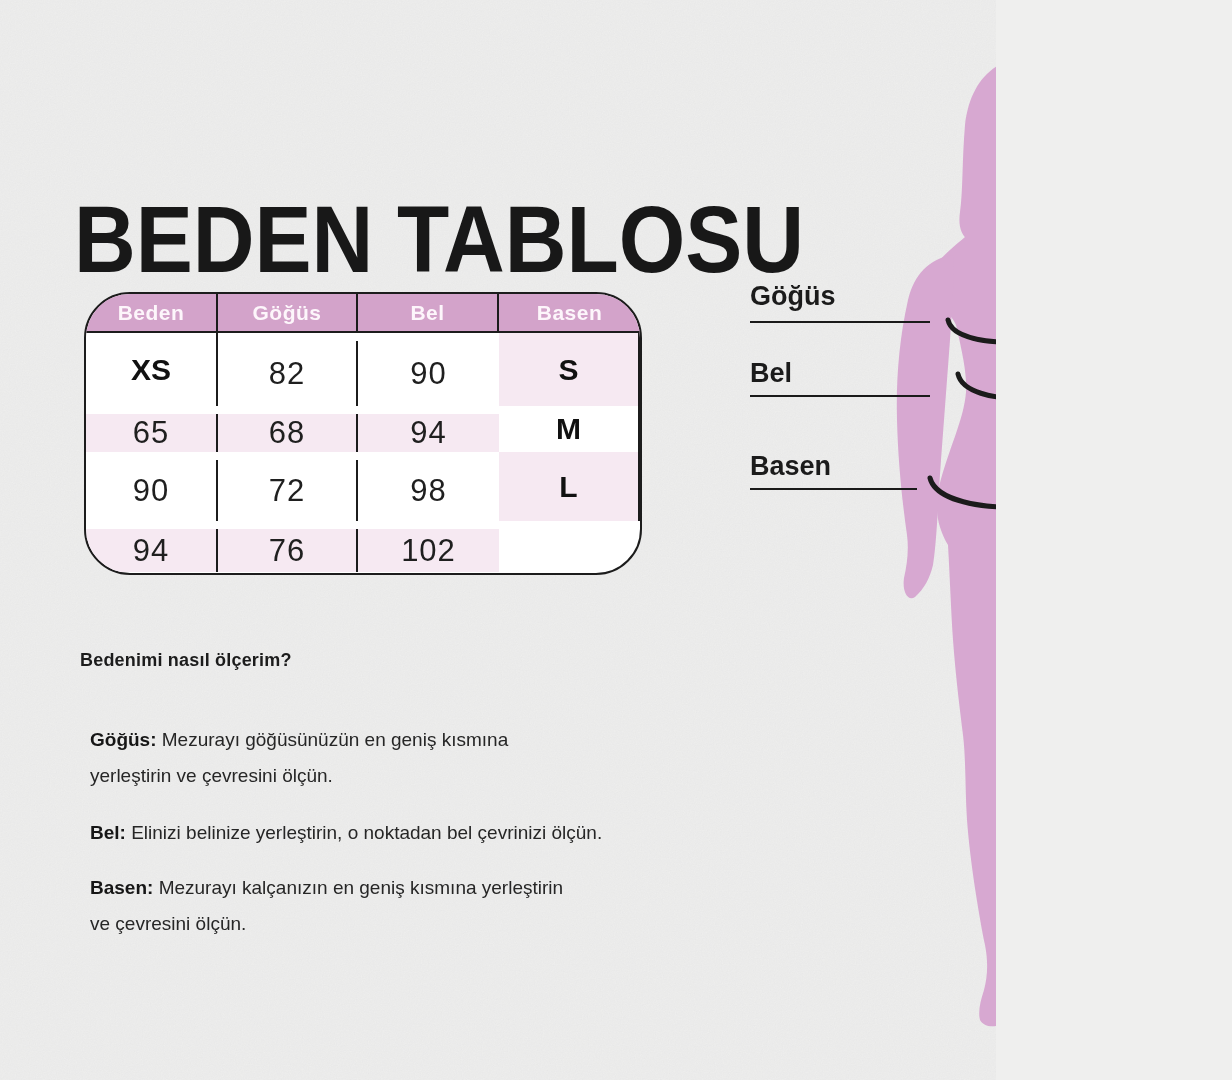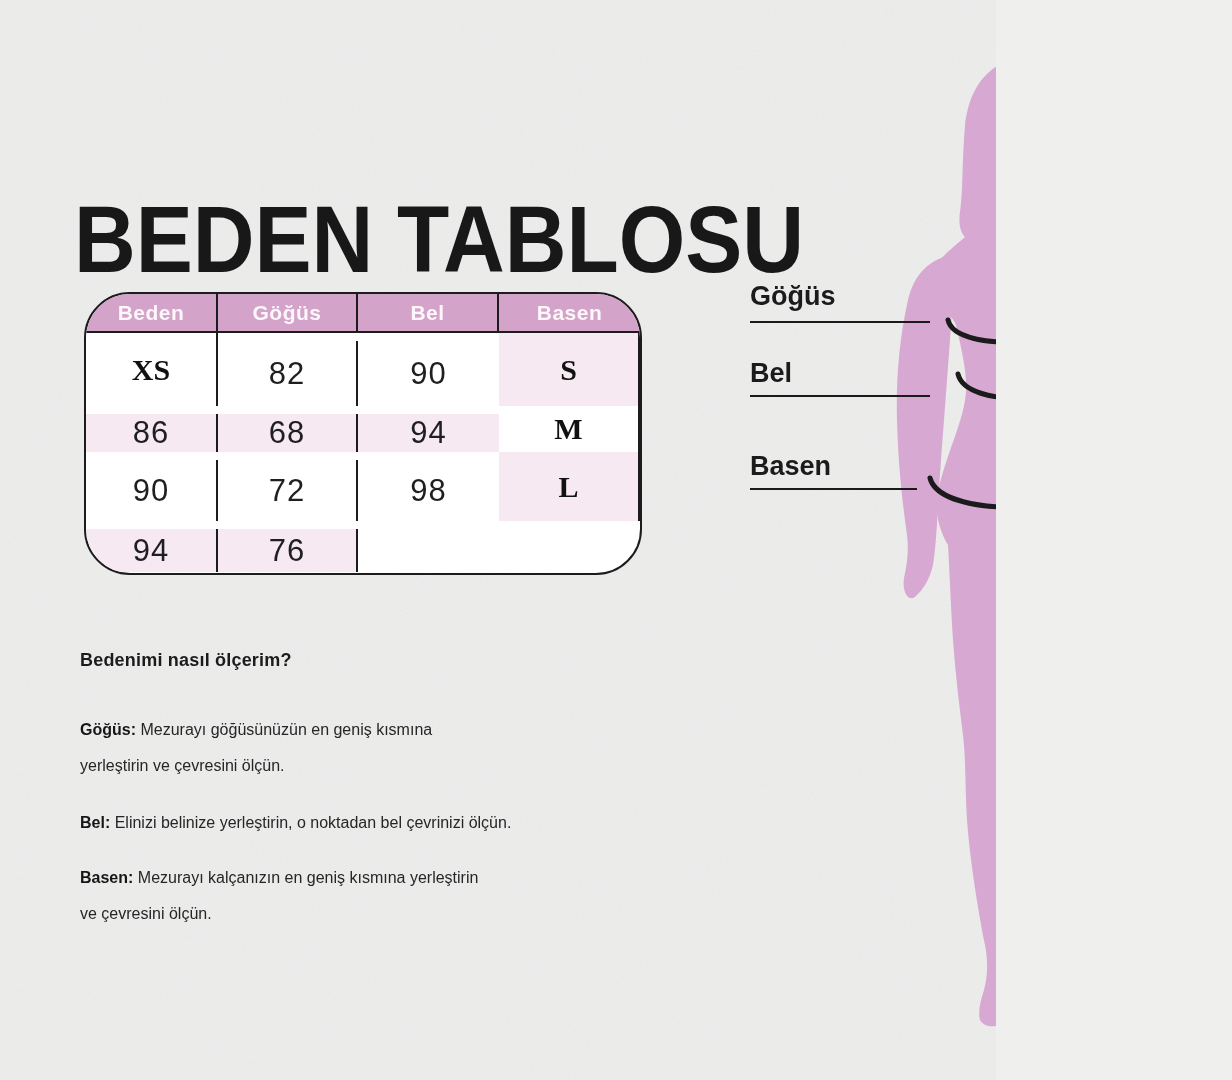--- a/index.html
+++ b/index.html
@@ -37,40 +37,40 @@
     display:flex;align-items:center;justify-content:center;
     box-sizing:border-box;
   }
   .cell.vline{border-right:2px solid #1c1c1c;}
   .hdr{
     background:#d3a3ca;border-bottom:2px solid #1c1c1c;
     color:#fdf6fb;font-weight:700;font-size:21px;letter-spacing:0.5px;
   }
   .row-pink{background:#f6e9f2;}
   .row-white{background:#ffffff;}
-  .size-cell{font-weight:700;font-size:30px;color:#111;font-family:Liberation Serif, serif;}
+  .size-cell{font-weight:700;font-size:30px;color:#111;}
   .num-cell{font-weight:400;font-size:31px;color:#1f1f1f;letter-spacing:1px;margin-top:8px;}
 
   
   .fig-label{
     position:absolute;z-index:3;left:750px;
     font-size:27px;font-weight:600;color:#1b1b1b;line-height:1;
   }
   .fig-line{
     position:absolute;z-index:3;left:750px;height:2px;background:#1a1a1a;
   }
 
   
   .howto-heading{
     position:absolute;left:80px;top:650px;z-index:2;
     font-size:18px;font-weight:700;color:#1c1c1c;letter-spacing:0.2px;
   }
   .instr{
-    position:absolute;left:80px;z-index:2;margin:0;
-    font-size:16px;font-weight:400;color:#262626;line-height:36px;
+    position:absolute;left:80px;z-index:2;margin:10px;
+    font-size:19px;font-weight:400;color:#262626;line-height:36px;
     max-width:820px;
   }
   .instr .term{font-weight:700;color:#161616;}
   .instr .instr-text{white-space:pre-line;}
 
   .figure-svg{position:absolute;left:0;top:0;z-index:1;}
 </style>
 </head>
 <body>
 
@@ -91,32 +91,33 @@
     <div class="cell hdr vline">Beden</div>
     <div class="cell hdr vline">Göğüs</div>
     <div class="cell hdr vline">Bel</div>
     <div class="cell hdr">Basen</div>
 
     <div class="cell row-white vline size-cell">XS</div>
     <div class="cell row-white vline num-cell">82</div>
     <div class="cell row-white num-cell">90</div>
 
     <div class="cell row-pink vline size-cell">S</div>
-    <div class="cell row-pink vline num-cell">86</div>
+    <div class="cell row-pink vline num-cell">65</div>
     <div class="cell row-pink vline num-cell">68</div>
     <div class="cell row-pink num-cell">94</div>
 
     <div class="cell row-white vline size-cell">M</div>
     <div class="cell row-white vline num-cell">90</div>
     <div class="cell row-white vline num-cell">72</div>
     <div class="cell row-white num-cell">98</div>
 
     <div class="cell row-pink vline size-cell">L</div>
     <div class="cell row-pink vline num-cell">94</div>
     <div class="cell row-pink vline num-cell">76</div>
+    <div class="cell row-pink num-cell">102</div>
   </div>
 
   <svg class="figure-svg" width="1232" height="1080" viewBox="0 0 1232 1080" xmlns="http://www.w3.org/2000/svg">
 
     <path fill="#d7a8d1" d="
       M 1028 58
       C 1062 58 1090 82 1095 125
       C 1098 160 1097 190 1100 212
       C 1102 226 1099 235 1091 241
       L 1079 222

